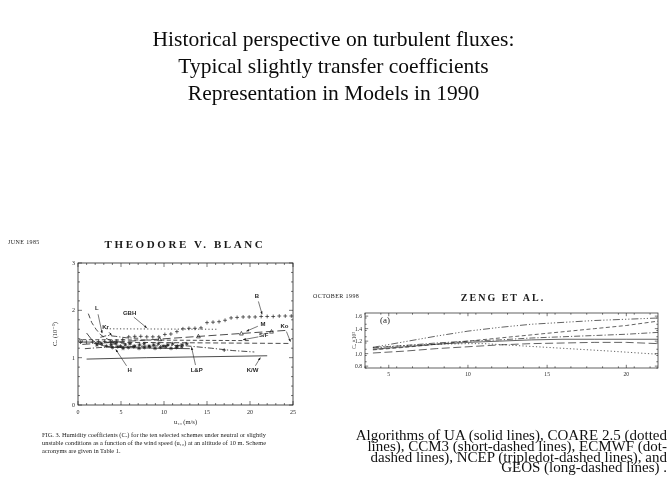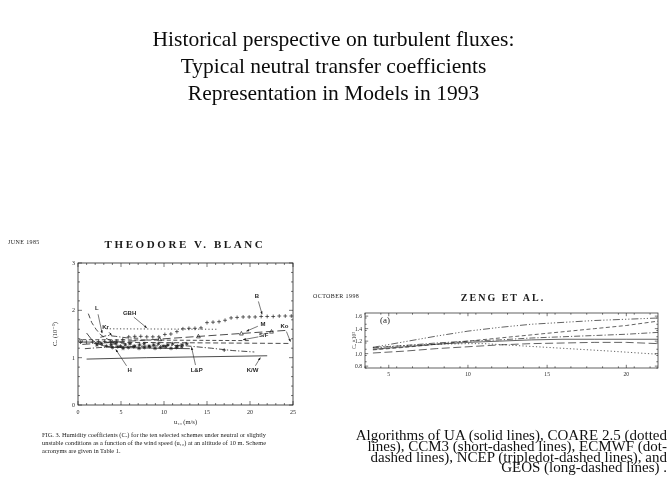--- a/index.html
+++ b/index.html
@@ -25,22 +25,22 @@
   .caption-zeng{position:absolute;left:34px;top:142px;width:320px;
                 font-size:15px;line-height:10.8px;text-align:right;color:#111;}
 </style>
 </head>
 <body>
 
 <div id="slide">
 
   <div class="title-block">
     <div class="title-line">Historical perspective on turbulent fluxes:</div>
-    <div class="title-line">Typical neutral transfer coefficients</div>
-    <div class="title-line">Representation in Models in 1993</div>
+    <div class="title-line">Typical slightly transfer coefficients</div>
+    <div class="title-line">Representation in Models in 1990</div>
   </div>
 
   <div class="fig fig-blanc">
     <div class="journal-date">JUNE 1985</div>
     <div class="running-head">THEODORE V. BLANC</div>
     <svg class="chart-svg" width="318" height="174" viewBox="0 0 318 174">
         <defs>
           <marker id="arr-blanc" markerWidth="6" markerHeight="6" refX="4.5" refY="2" orient="auto">
             <path d="M0,0L5,2L0,4Z" fill="#1f1f1f"></path>
           </marker>

